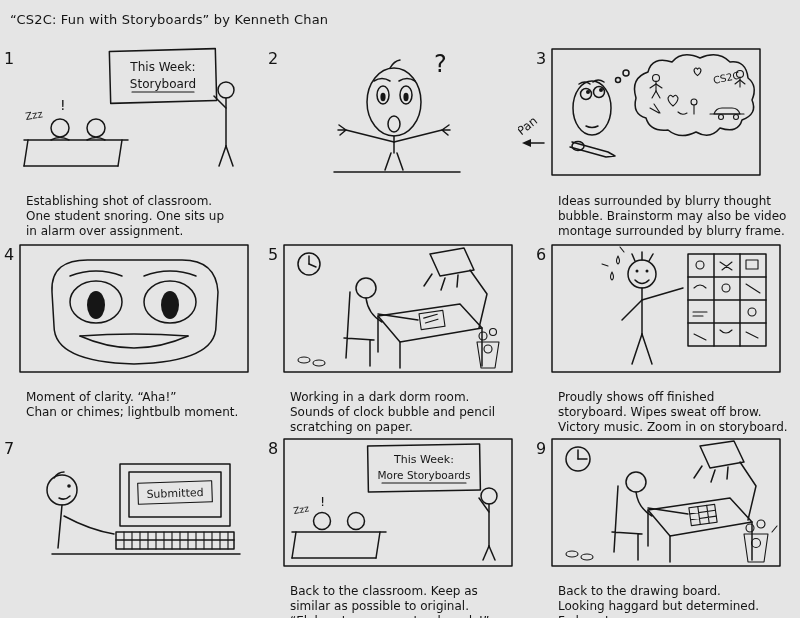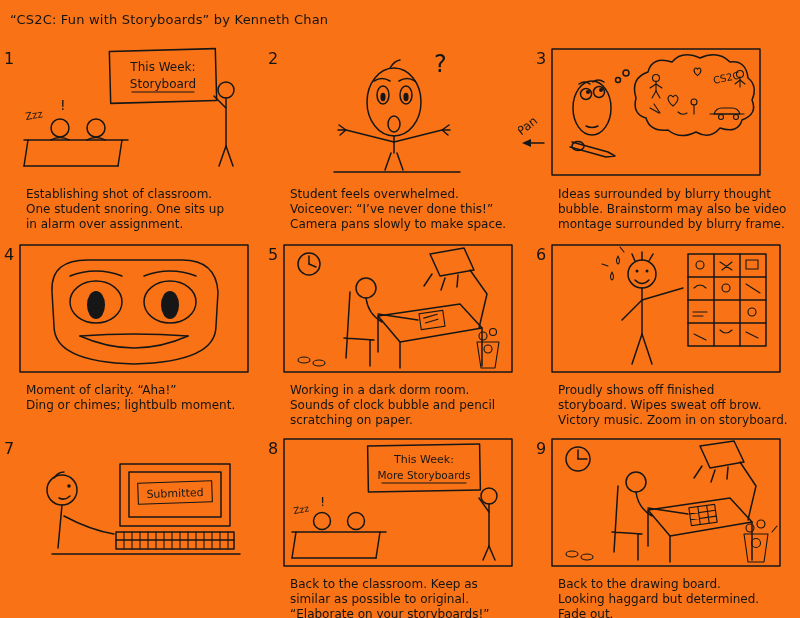--- a/index.html
+++ b/index.html
@@ -1,24 +1,24 @@
 <!DOCTYPE html>
 <html><head>
 <meta charset="utf-8">
 <style>
   html,body { margin:0; padding:0; background:#fff; }
-  .page { position:relative; width:800px; height:618px; background:#f97316;
+  .page { position:relative; width:800px; height:618px; background:#e5e5e5;
           font-family:"DejaVu Sans", sans-serif; color:#141414; overflow:hidden; }
   .title { position:absolute; top:12px; left:10px; font-size:13px; letter-spacing:.2px; }
   .grid { position:absolute; top:46px; left:4px;
           display:grid; grid-template-columns:264px 268px 260px; grid-template-rows:196px 194px 182px; }
   .cell { display:flex; align-items:flex-start; }
   .num { width:14px; flex:none; font-size:16px; padding-top:3px; }
   .body { display:flex; flex-direction:column; }
-  .caption { font-size:12px; line-height:1.24; margin:7px 0 0 8px; width:250px; white-space:pre-line; }
+  .caption { font-size:12px; line-height:1.24; margin:14px 0 0 8px; width:250px; white-space:pre-line; }
   svg.sketch { display:block; }
   .cell3-svg { margin-left:-32px; }
   svg .sk { fill:none; stroke:#161616; stroke-width:1.5; stroke-linecap:round; stroke-linejoin:round; }
   svg .sk2 { fill:none; stroke:#161616; stroke-width:1.1; stroke-linecap:round; stroke-linejoin:round; }
   svg .fl { fill:#161616; stroke:none; }
   svg .ht { font-family:"DejaVu Sans", sans-serif; fill:#161616; stroke:none; }
 </style>
 </head>
 <body>
 
@@ -83,23 +83,20 @@
             <path d="M160,84 l7,-5 M160,84 l8,0 M160,84 l6,5"></path>
             <line x1="109" y1="107" x2="103" y2="124"></line>
             <line x1="115" y1="107" x2="121" y2="124"></line>
           </g>
           <g class="fl">
             <ellipse cx="101" cy="51" rx="2.6" ry="4.2"></ellipse>
             <ellipse cx="124" cy="51" rx="2.6" ry="4.2"></ellipse>
           </g>
           <line class="sk" x1="52" y1="126" x2="178" y2="126"></line>
         </svg>
-        <div class="caption">Student feels overwhelmed.
-Voiceover: “I’ve never done this!”
-Camera pans slowly to make space.</div>
       </div>
     </div>
 
     <div class="cell">
       <span class="num">3</span>
       <div class="body">
         <svg class="sketch cell3-svg" width="246" height="134" viewBox="0 0 246 134">
           <g>
             <text class="ht" x="2" y="86" font-size="12" transform="rotate(-38 8 86)">Pan</text>
             <line class="sk" x1="26" y1="97" x2="8" y2="97"></line>
@@ -171,21 +168,21 @@
             <path d="M126,34 Q152,24 178,34"></path>
             <path d="M62,94 Q116,90 170,94"></path>
             <path d="M62,94 Q116,118 170,94"></path>
           </g>
           <g class="fl">
             <ellipse cx="78" cy="63" rx="9" ry="14"></ellipse>
             <ellipse cx="152" cy="63" rx="9" ry="14"></ellipse>
           </g>
         </svg>
         <div class="caption">Moment of clarity. “Aha!”
-Ding or chimes; lightbulb moment.</div>
+Chan or chimes; lightbulb moment.</div>
       </div>
     </div>
 
     <div class="cell">
       <span class="num">5</span>
       <div class="body">
         <svg class="sketch" width="232" height="134" viewBox="0 0 232 134">
           <rect class="sk" x="2" y="3" width="228" height="127"></rect>
           <g class="sk">
             <circle cx="27" cy="22" r="11"></circle>

